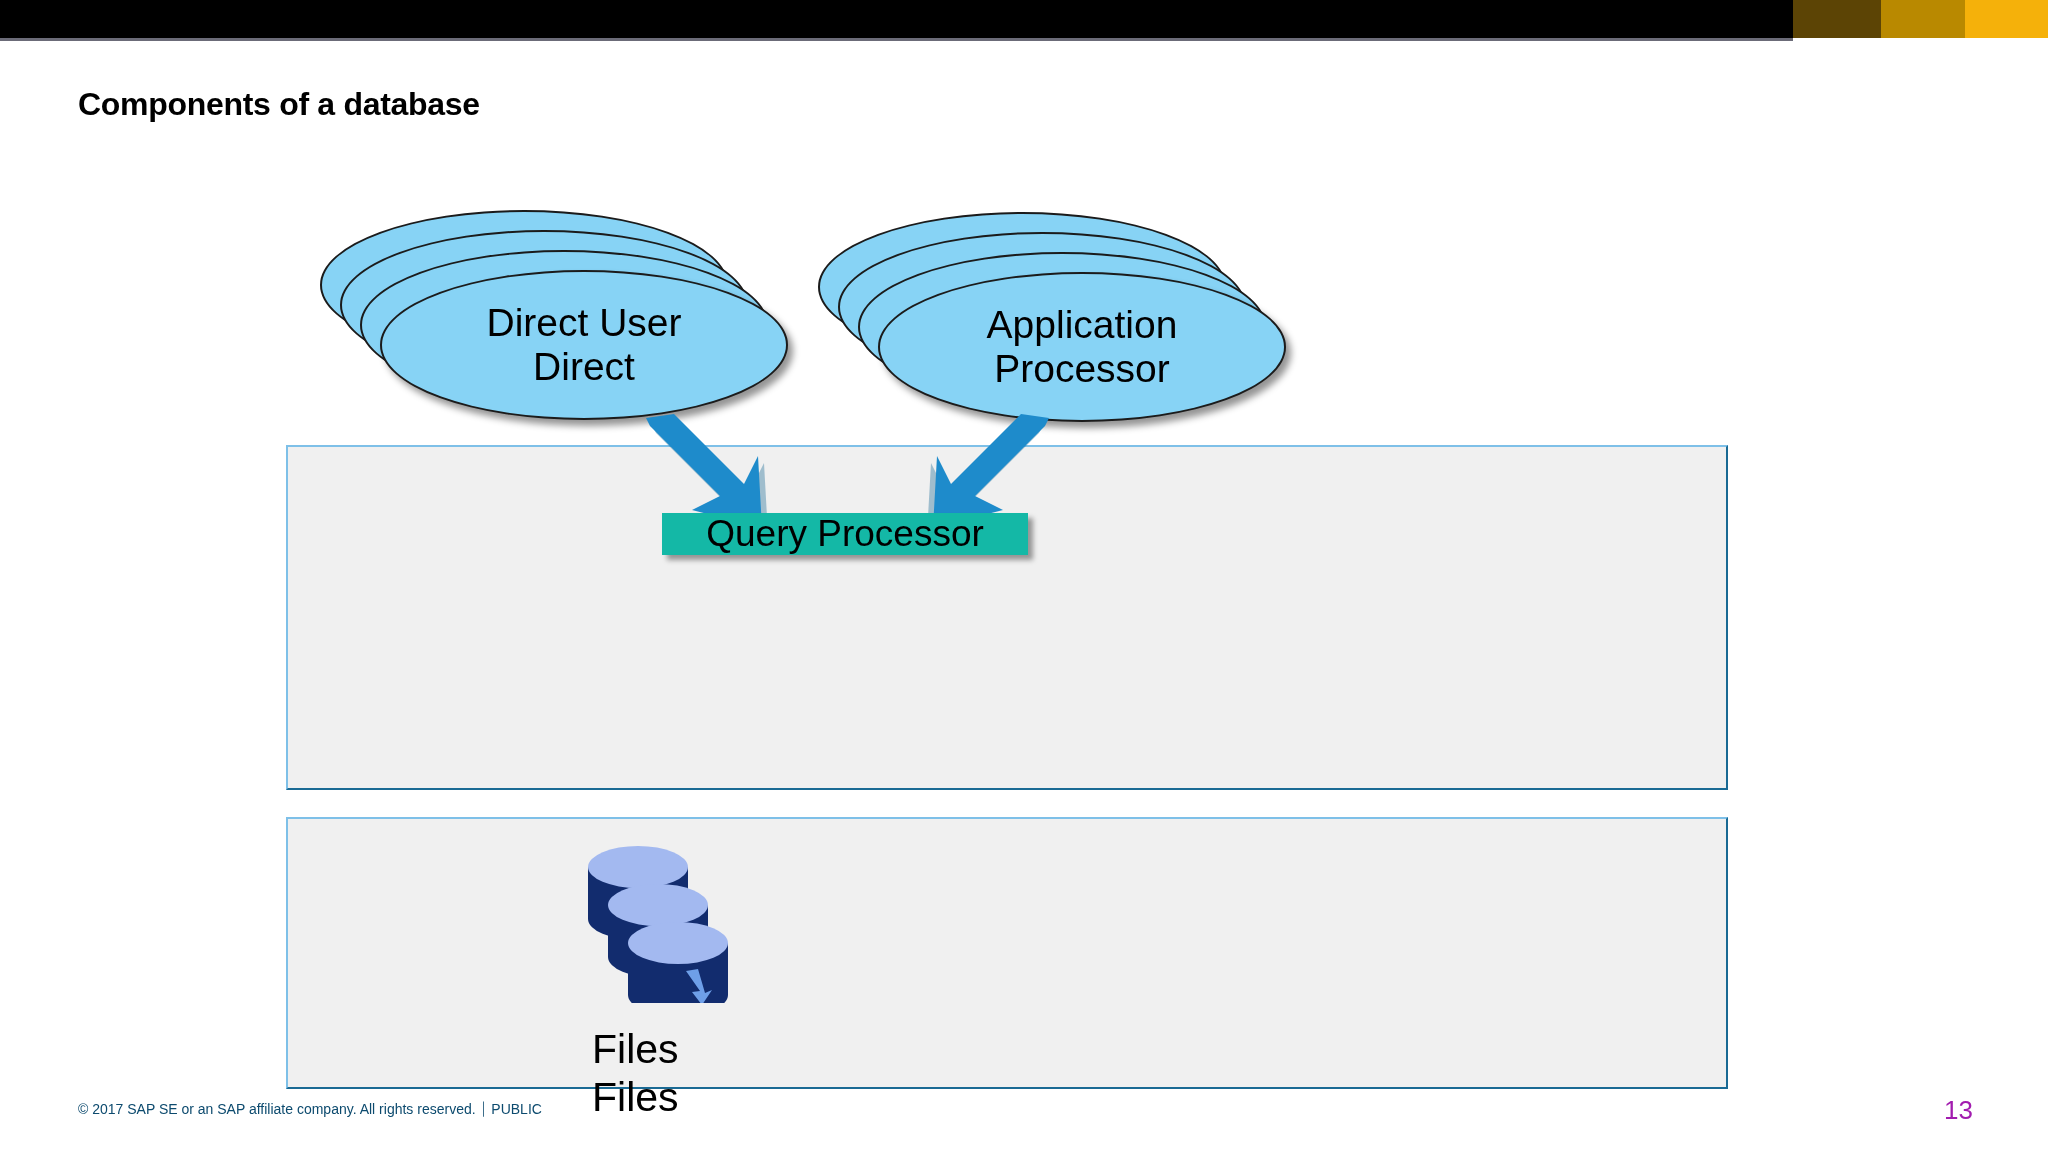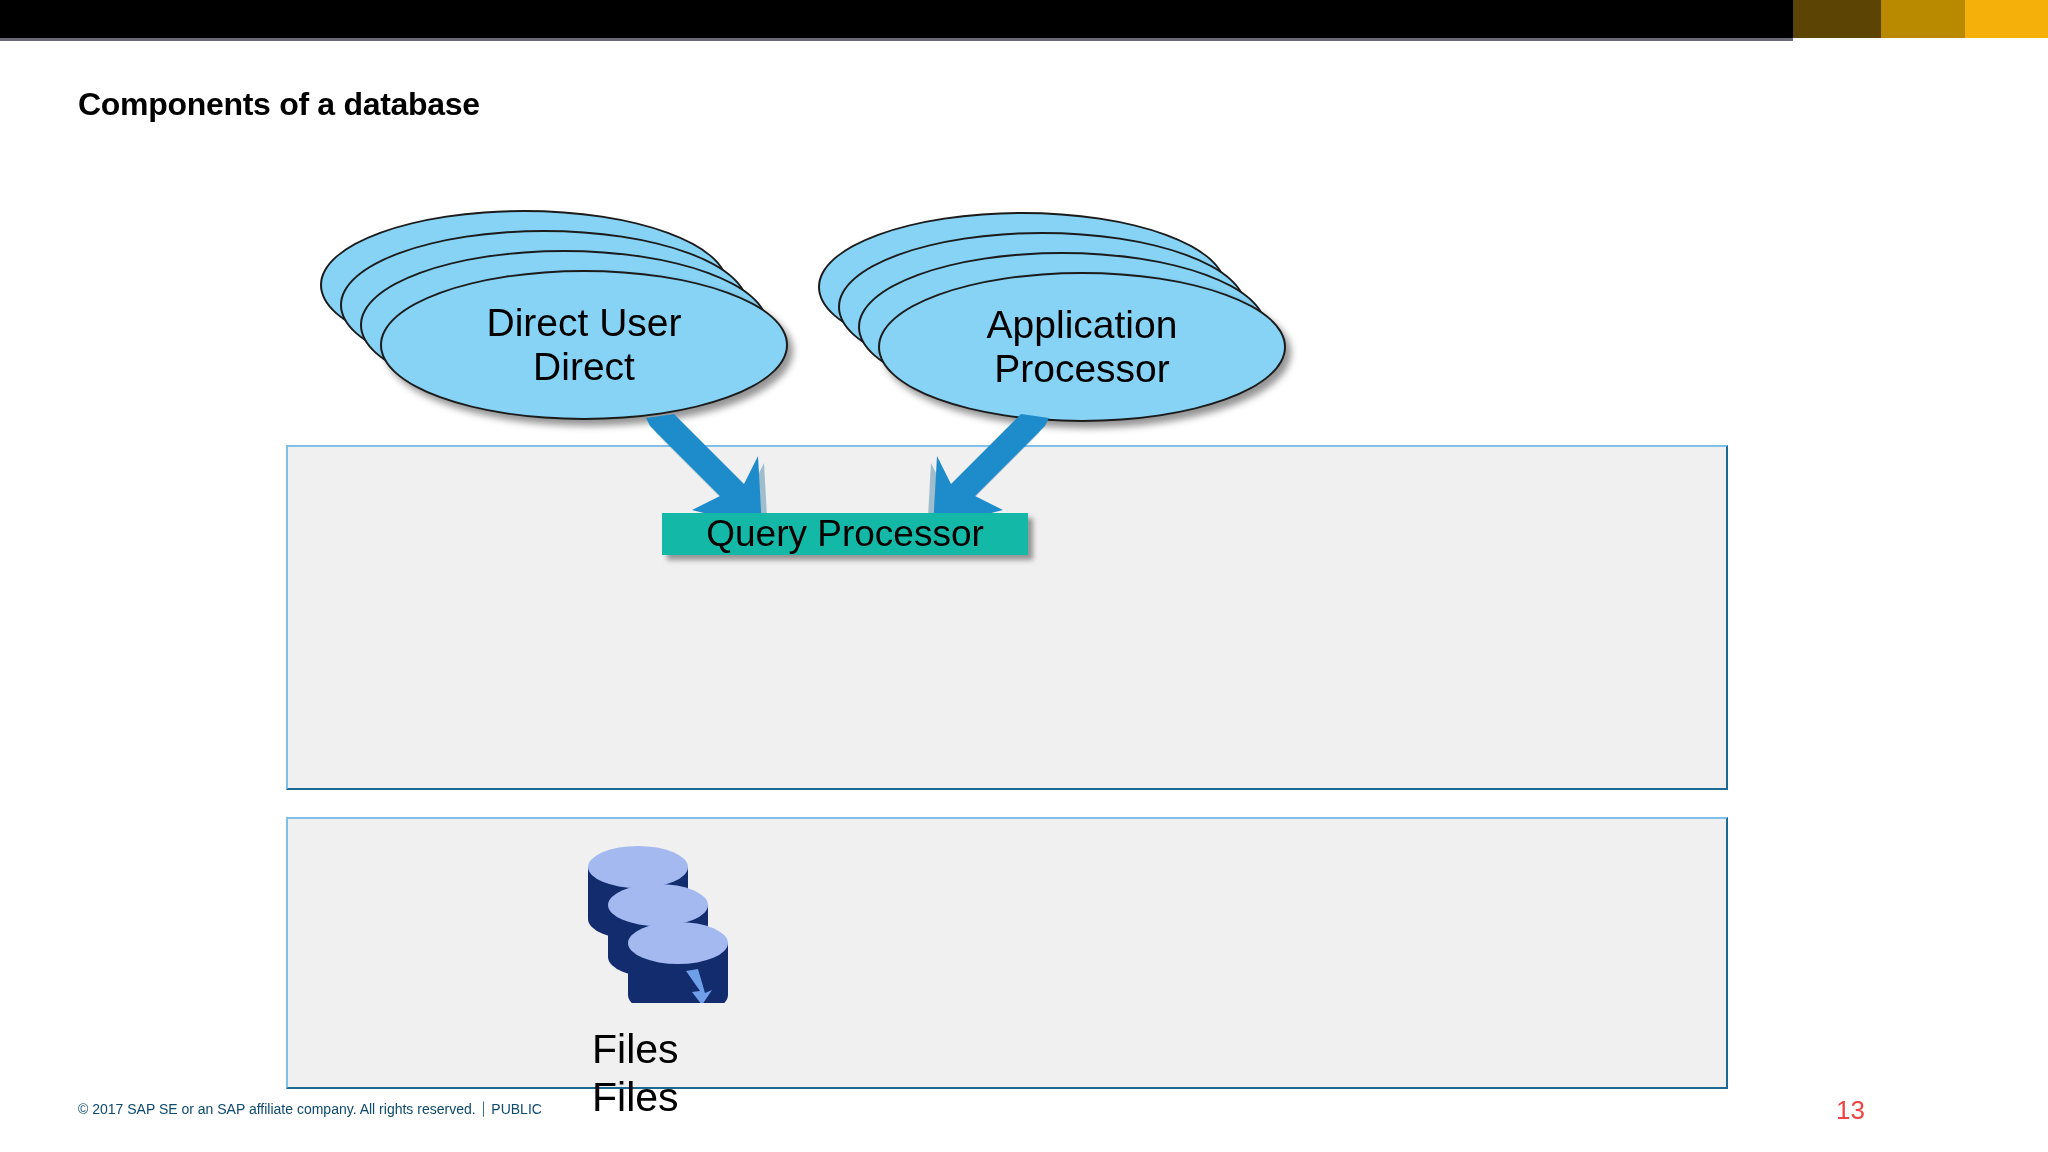--- a/index.html
+++ b/index.html
@@ -167,24 +167,24 @@
   #footer-copyright {
     position: absolute;
     left: 78px;
     top: 1101px;
     font-size: 14px;
     color: #0c4a6e;
     white-space: nowrap;
   }
   #footer-page-number {
     position: absolute;
-    left: 1836px;
+    left: 1944px;
     top: 1095px;
     font-size: 26px;
-    color: #ef4444;
+    color: #a21caf;
   }
 </style>
 </head>
 <body>
 
 <div id="top-bar">
   <div class="top-bar-seg" id="top-bar-seg-dark"></div>
   <div class="top-bar-seg" id="top-bar-seg-mid"></div>
   <div class="top-bar-seg" id="top-bar-seg-light"></div>
 </div>

